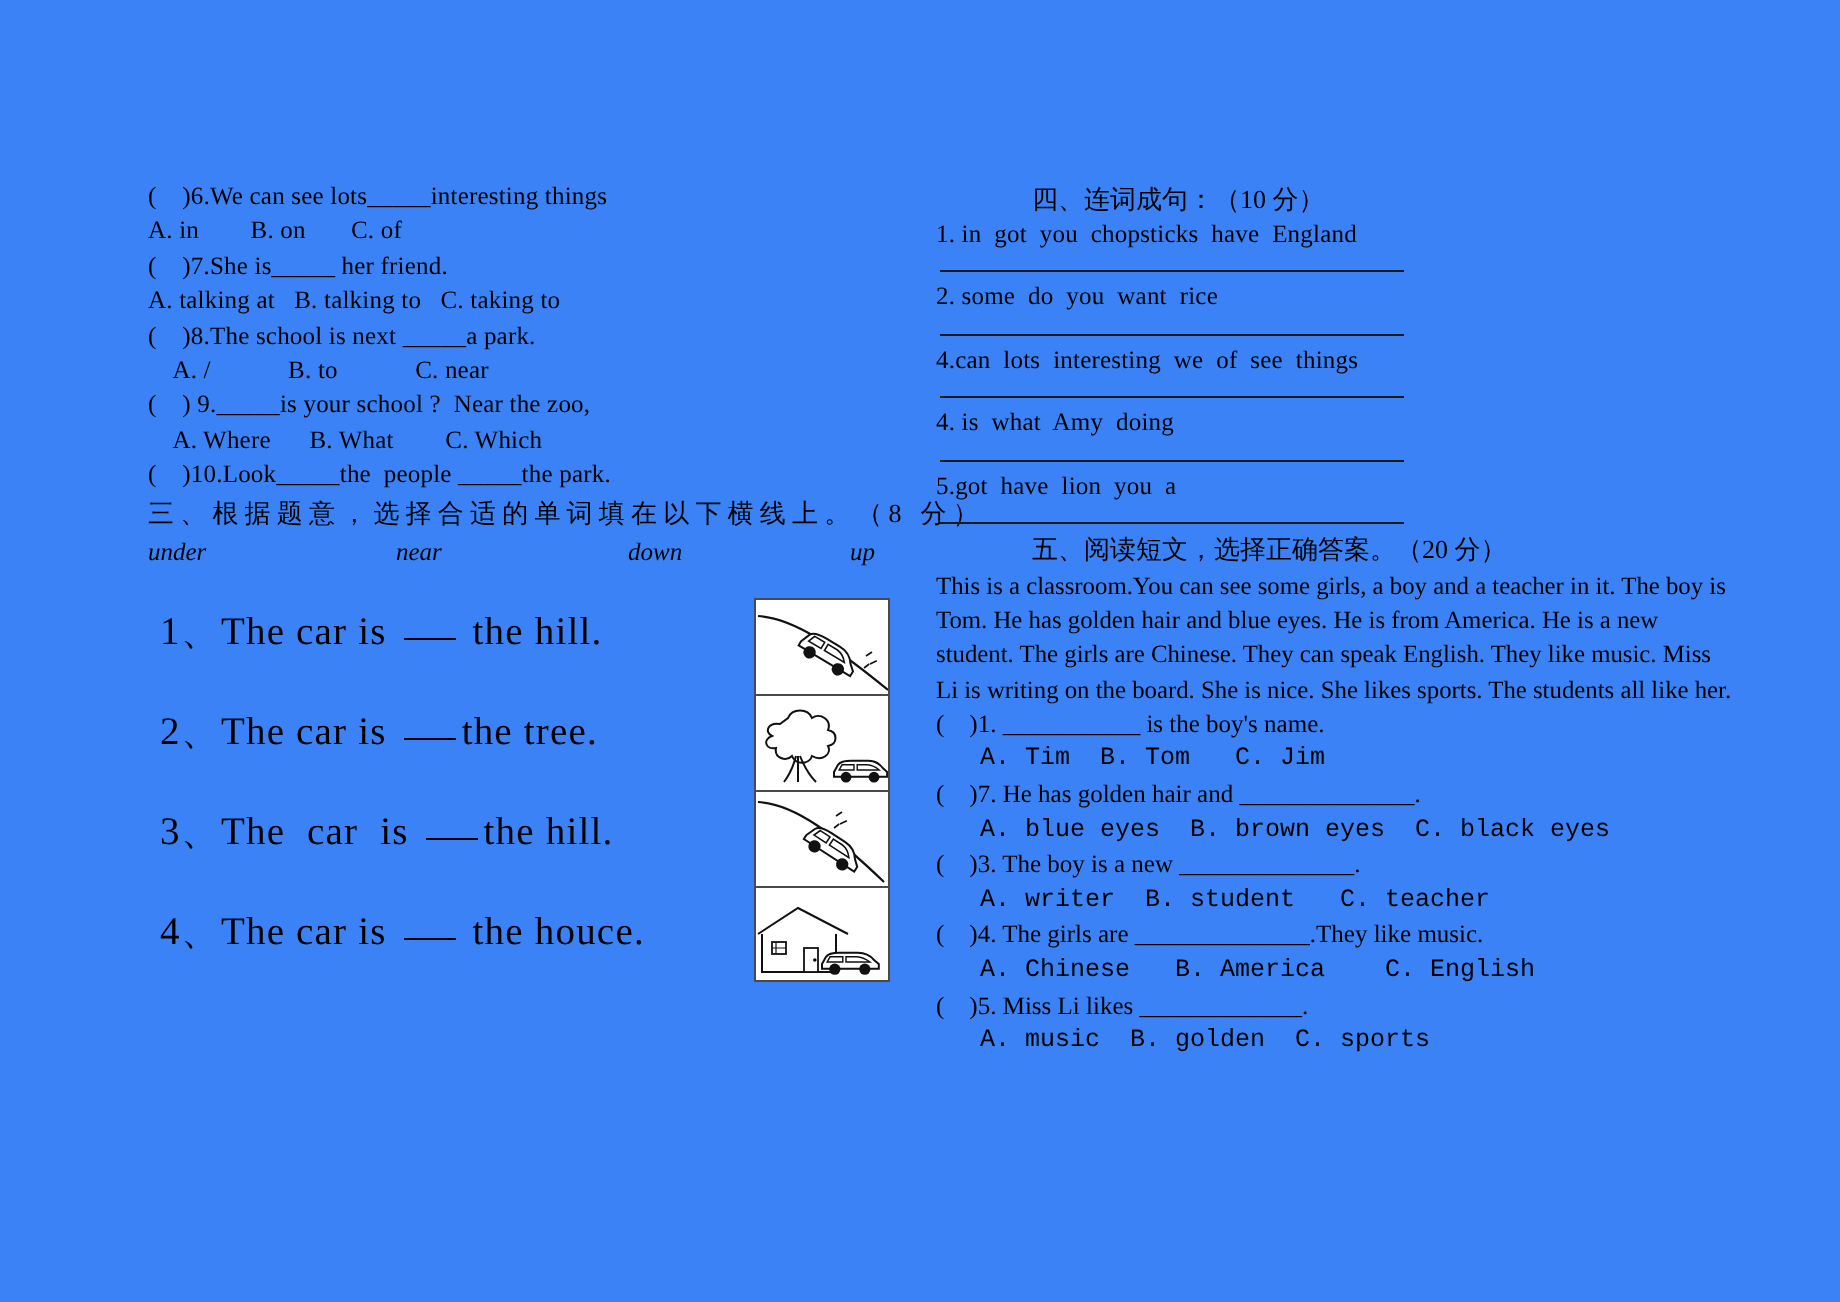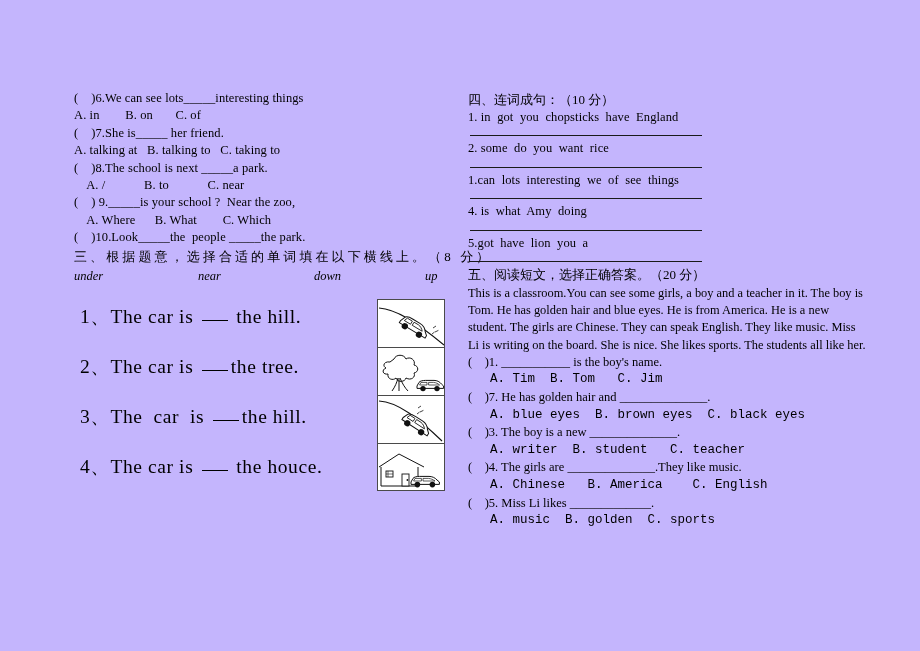--- a/index.html
+++ b/index.html
@@ -11,21 +11,21 @@
     width: 920px;
     height: 651px;
     position: relative;
     font-family: "Liberation Serif", "DejaVu Serif", serif;
     color: #000000;
     overflow: hidden;
   }
   .page {
     position: absolute;
     inset: 0;
-    background: #c4b5fd;
+    background: #3b82f6;
   }
 
   
   .col-left {
     position: absolute;
     left: 74px;
     top: 90px;
     width: 300px;
   }
   .col-right {
@@ -47,20 +47,21 @@
     line-height: 17.4px;
     white-space: pre;
     letter-spacing: 0.1px;
   }
 
   
   .sec-head {
     font-size: 13px;
     line-height: 19px;
     white-space: pre;
+    margin-left: 48px;
   }
   .sec-head-wide {
     font-size: 13px;
     line-height: 19px;
     letter-spacing: 3.1px;
     white-space: pre;
   }
 
   
   .wordbank {
@@ -266,21 +267,21 @@
   <div class="col-right">
 
     <div class="sec-head">四、连词成句：（10 分）</div>
 
     <div class="q-line">1. in  got  you  chopsticks  have  England</div>
     <div class="ans-rule"></div>
 
     <div class="q-line">2. some  do  you  want  rice</div>
     <div class="ans-rule"></div>
 
-    <div class="q-line">1.can  lots  interesting  we  of  see  things</div>
+    <div class="q-line">4.can  lots  interesting  we  of  see  things</div>
     <div class="ans-rule"></div>
 
     <div class="q-line">4. is  what  Amy  doing</div>
     <div class="ans-rule"></div>
 
     <div class="q-line">5.got  have  lion  you  a</div>
     <div class="sec5-rule"></div>
 
     <div class="sec-head">五、阅读短文，选择正确答案。（20 分）</div>
 

